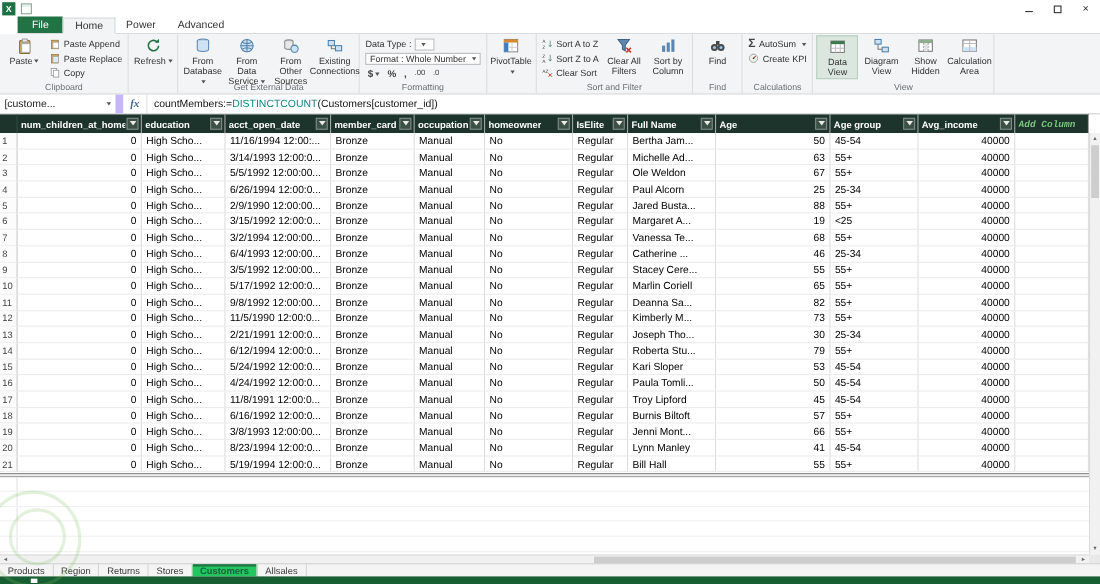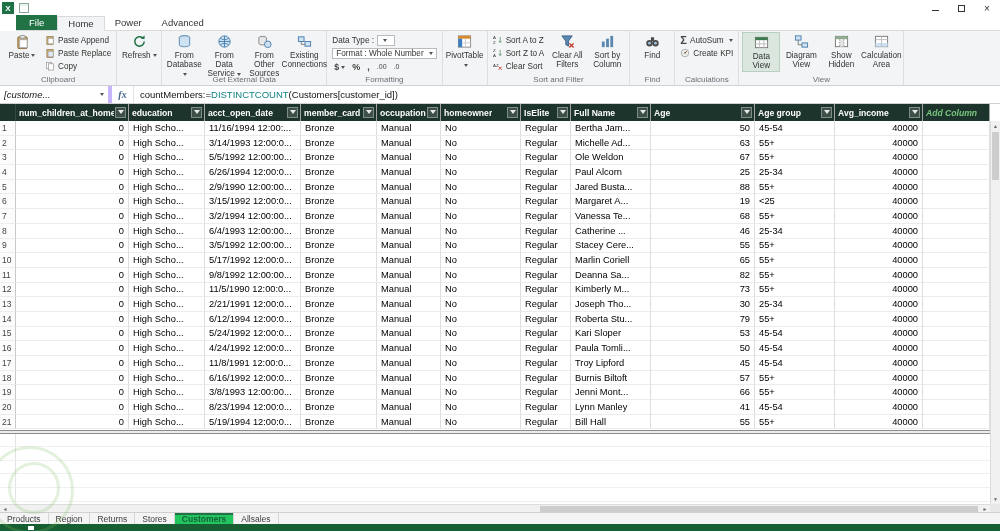--- a/index.html
+++ b/index.html
@@ -36,36 +36,36 @@
   .dd { display:inline-block; width:0; height:0; border-left:2.6px solid transparent; border-right:2.6px solid transparent; border-top:3.2px solid #555; margin-left:2px; vertical-align:middle; }
   .frow { display:flex; align-items:center; gap:3px; height:13px; font-size:8.2px; color:#333; padding:0 2px; }
   .fcol { display:flex; flex-direction:column; padding-top:2px; }
   .combo { border:1px solid #b9bcbf; background:#fff; height:11px; display:inline-flex; align-items:center; padding:0 3px; gap:3px; min-width:18px; }
   .fmt-sym { font-size:9px; font-weight:bold; color:#444; padding:0 2px; }
   .decbtn { font-size:7px; color:#444; border:0; padding:0 2px; }
   .sigma { font-size:11px; font-weight:bold; color:#444; }
 
   
   .fbar { position:absolute; top:86px; left:0; right:0; height:18px; background:#fff; border-bottom:1px solid #cfd1d3; display:flex; align-items:center; font-size:9.5px; }
-  .namebox { width:112px; height:100%; border-right:4px solid #c4b5fd; display:flex; align-items:center; padding:0 4px; position:relative; color:#222;font-style:italic; }
+  .namebox { width:112px; height:100%; border-right:7px solid #c4b5fd; display:flex; align-items:center; padding:0 4px; position:relative; color:#222; }
   .namebox .dd { position:absolute; right:4px; }
   .fxbtn { width:22px; height:100%; display:flex; align-items:center; justify-content:center; font-family:"Liberation Serif", serif; font-style:italic; font-weight:bold; color:#44688f; border-right:1px solid #e4e4e4; font-size:10px; }
   .formula { padding-left:6px; color:#111; white-space:nowrap; }
   .fn { color:#0f8383; }
 
   
   .grid { position:absolute; top:104px; left:0; width:990px; }
   .ghead { display:flex; height:17px; background:#1c342b; color:#fff; }
   .corner { width:16px; border-right:1px solid #32493e; }
   .hcell { position:relative; display:flex; align-items:center; padding:0 14px 0 3px; border-right:1px solid #a3a3a3; font-size:8.6px; font-weight:bold; overflow:hidden; white-space:nowrap; }
   .hlabel { overflow:hidden; white-space:nowrap; }
   .filter-btn { position:absolute; right:2px; top:3px; width:11px; height:11px; background:rgba(255,255,255,.14); border:1px solid rgba(255,255,255,.35); }
   .tri-down { display:block; width:0; height:0; border-left:3px solid transparent; border-right:3px solid transparent; border-top:4px solid #eaeaea; margin:2.2px auto 0; }
   .hcell.addcol { padding-right:3px; }
-  .addlbl { color:#79c77e; font-style:italic; }
+  .addlbl { color:#79c77e; font-style:italic;font-family:Liberation Mono, monospace; }
   .c0{width:113px}.c1{width:76px}.c2{width:96px}.c3{width:76px}.c4{width:64px}
   .c5{width:80px}.c6{width:50px}.c7{width:80px}.c8{width:104px}.c9{width:80px}
   .c10{width:88px}.addcol{flex:1}
   .gbody { background:#fff; }
   .grow { display:flex; height:14.7px; }
   .gcell { width:16px; border-right:1px solid #c9c9c9; border-bottom:1px solid #ededed; font-size:8.5px; color:#444; display:flex; align-items:center; padding-left:2px; background:#fcfcfc; }
   .cell { border-right:1px solid #dedede; border-bottom:1px solid #ececec; font-size:9.3px; color:#000; display:flex; align-items:center; padding:0 4px; overflow:hidden; white-space:nowrap; }
   .ar { justify-content:flex-end; }
 
   

